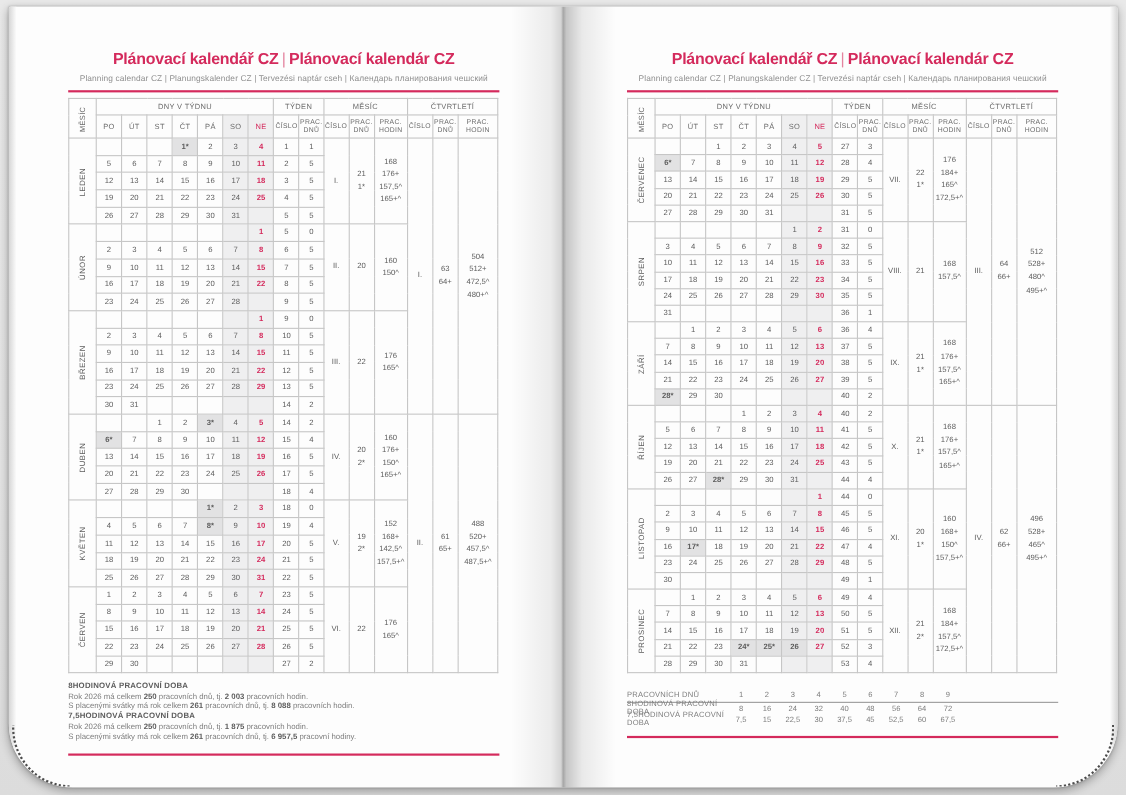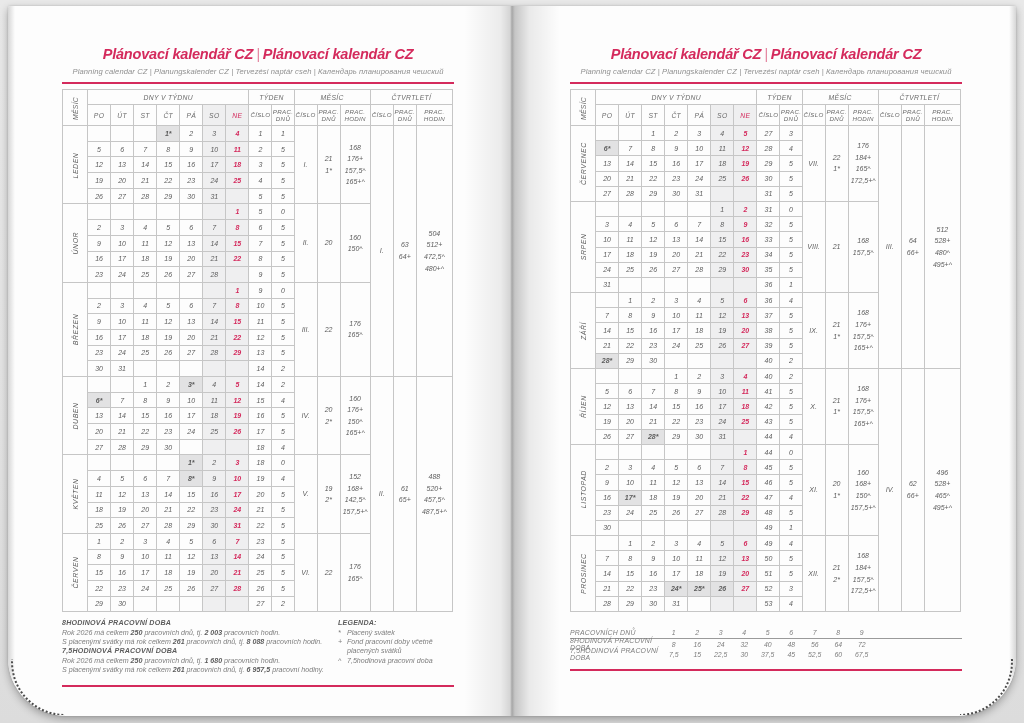--- a/index.html
+++ b/index.html
@@ -18,21 +18,21 @@
   .page{flex:1;position:relative;}
   .edgeL{position:absolute;left:0;top:0;bottom:0;width:7px;
     background:linear-gradient(90deg,#d6d6d6,#fdfdfd);}
   .edgeR{position:absolute;right:0;top:0;bottom:0;width:7px;
     background:linear-gradient(270deg,#d6d6d6,#fdfdfd);}
   .spine{
     position:absolute;left:50%;top:0;bottom:0;width:96px;transform:translateX(-50%);
     background:linear-gradient(90deg,rgba(0,0,0,0) 0%,rgba(0,0,0,.07) 38%,rgba(0,0,0,.16) 48%,rgba(60,60,60,.45) 50%,rgba(0,0,0,.22) 53%,rgba(0,0,0,.08) 68%,rgba(0,0,0,0) 100%);
     pointer-events:none;z-index:5;
   }
-  .content{width:392px;margin-left:54px;padding-top:40px;position:relative;font-style:italic;}
+  .content{width:392px;margin-left:54px;padding-top:40px;position:relative;}
   .pageR .content{margin-left:58px;}
   .title{font-size:14.5px;font-weight:bold;color:#d42a5c;text-align:center;letter-spacing:-.2px;}
   .title .sep{color:#e4849f;font-weight:normal;padding:0 3px;}
   .subtitle{font-size:7.6px;color:#8f8f8f;text-align:center;margin-top:5px;letter-spacing:.1px;}
   .rule{height:2px;background:#d42a5c;margin-top:6px;}
   table.cal{border-collapse:collapse;table-layout:fixed;width:391px;margin-top:5px;}
   .cal th,.cal td{border:1px solid #c6c6c6;text-align:center;vertical-align:middle;
     color:#5c5c5c;font-size:7px;padding:0;overflow:hidden;}
   .cal thead tr:first-child{height:15px;}
   .cal thead tr:last-child{height:21px;}
@@ -534,40 +534,23 @@
                 <td class="wk">2</td>
               </tr>
             </tbody>
           </table>
         <div class="footL">
           <div class="blocks" id="footBlocks">
               <div class="ftitle">8HODINOVÁ PRACOVNÍ DOBA</div>
               <div><span>Rok 2026 má celkem </span><span class="b">250</span><span> pracovních dnů, tj. </span><span class="b">2 003</span><span> pracovních hodin.</span></div>
               <div><span>S placenými svátky má rok celkem </span><span class="b">261</span><span> pracovních dnů, tj. </span><span class="b">8 088</span><span> pracovních hodin.</span></div>
               <div class="ftitle">7,5HODINOVÁ PRACOVNÍ DOBA</div>
-              <div><span>Rok 2026 má celkem </span><span class="b">250</span><span> pracovních dnů, tj. </span><span class="b">1 680</span><span> pracovních hodin.</span></div>
+              <div><span>Rok 2026 má celkem </span><span class="b">250</span><span> pracovních dnů, tj. </span><span class="b">1 875</span><span> pracovních hodin.</span></div>
               <div><span>S placenými svátky má rok celkem </span><span class="b">261</span><span> pracovních dnů, tj. </span><span class="b">6 957,5</span><span> pracovní hodiny.</span></div>
             </div>
-          <div class="legend">
-            <div class="ftitle">LEGENDA:</div>
-            <div id="legendItems">
-                <div class="item">
-                  <span class="sym">*</span>
-                  <span class="ltxt">Placený svátek</span>
-                </div>
-                <div class="item">
-                  <span class="sym">+</span>
-                  <span class="ltxt">Fond pracovní doby včetně placených svátků</span>
-                </div>
-                <div class="item">
-                  <span class="sym">^</span>
-                  <span class="ltxt">7,5hodinová pracovní doba</span>
-                </div>
-              </div>
-          </div>
         </div>
         <div class="footrule"></div>
       </div>
     </div>
     <div class="page pageR">
       <div class="edgeR"></div>
       <div class="content">
         <div class="title">
           <span>Plánovací kalendář CZ</span><span class="sep">|</span><span>Plánovací kalendár CZ</span>
         </div>

